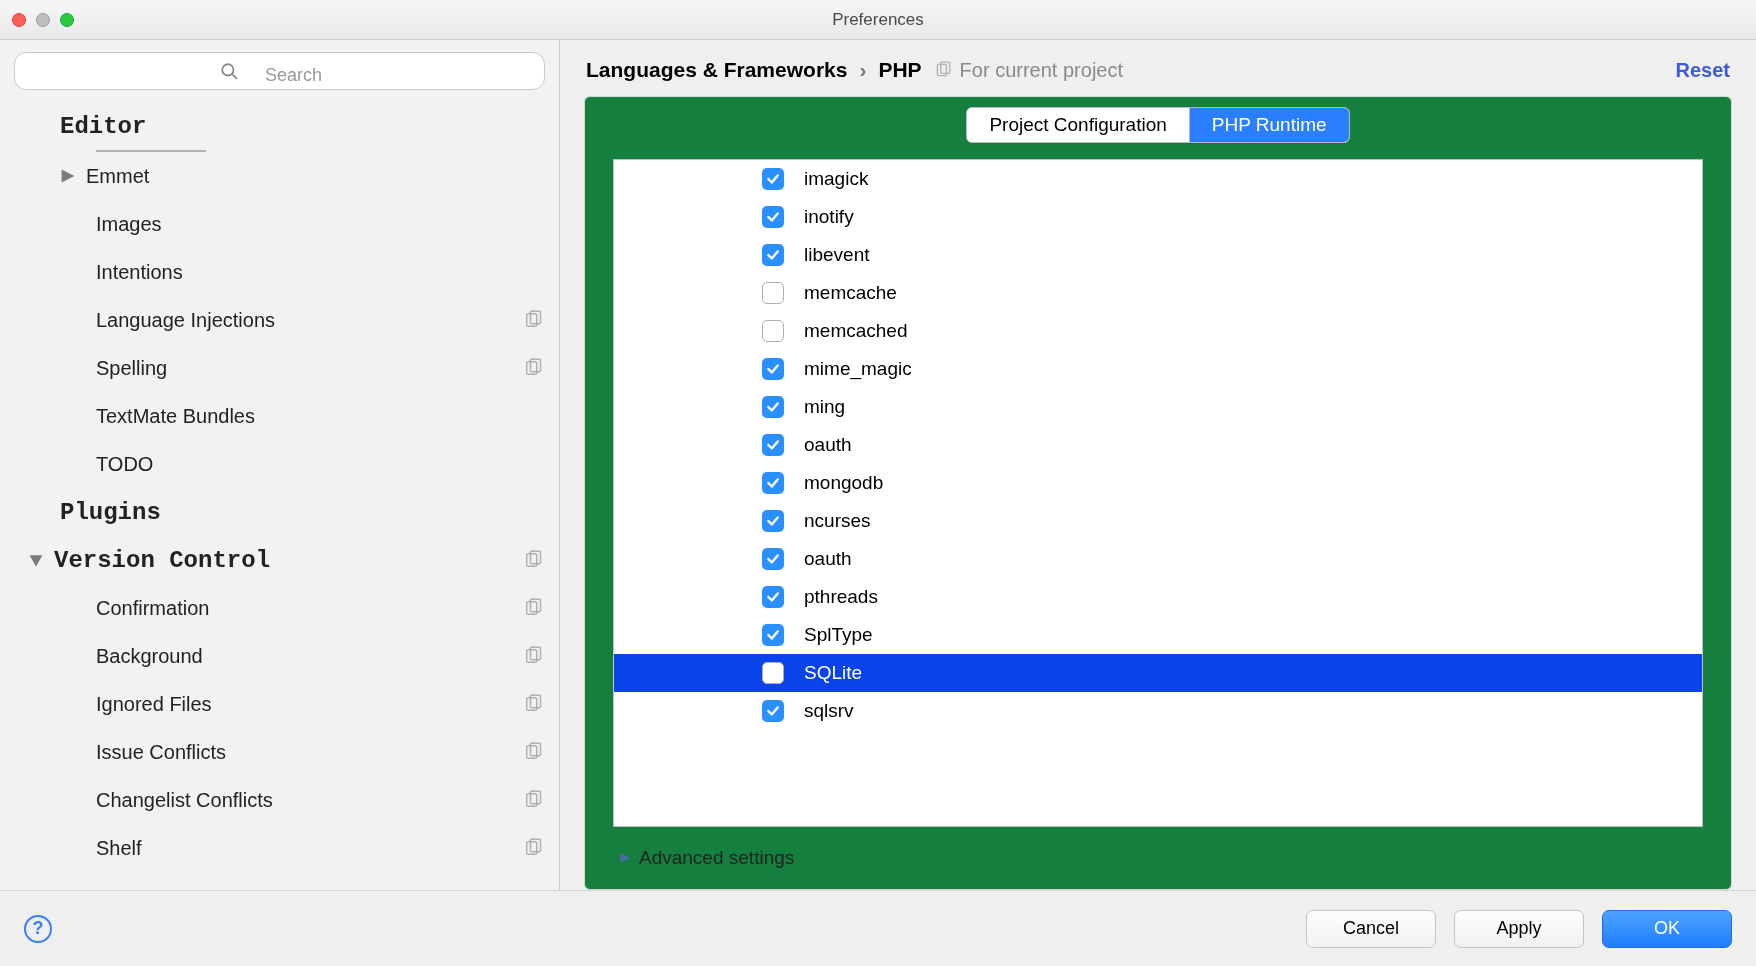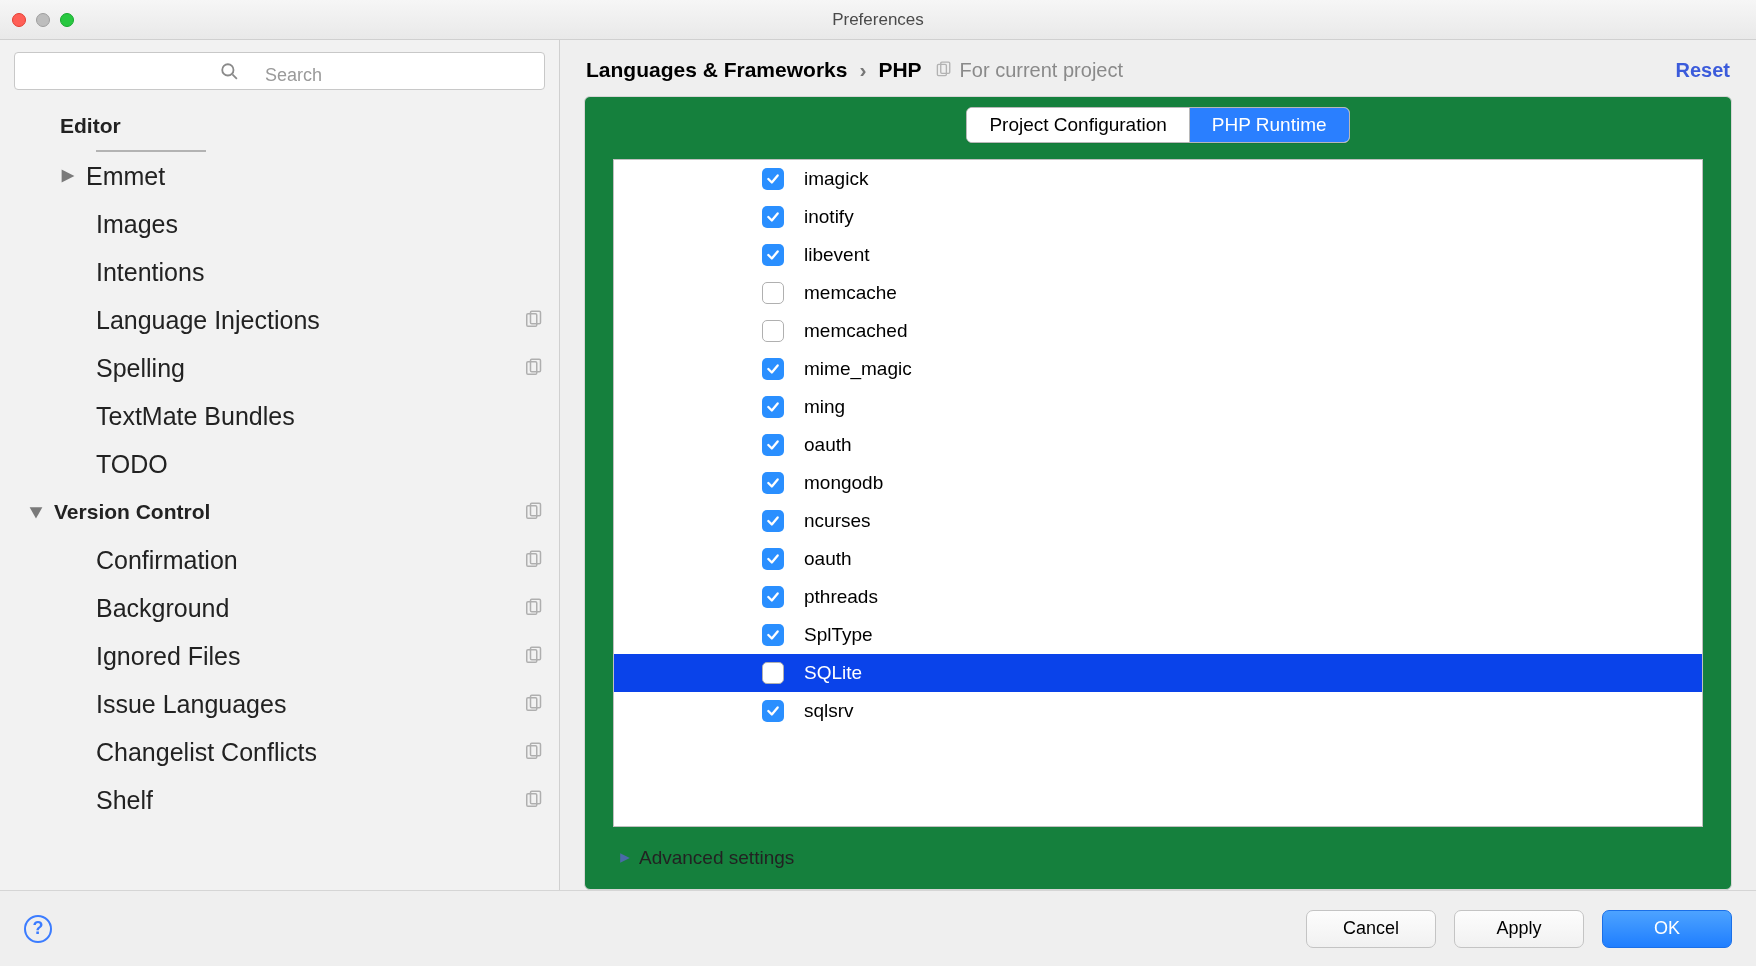--- a/index.html
+++ b/index.html
@@ -15,29 +15,29 @@
 .dot.green { background: #28c840; border: 1px solid #17a82e; }
 .titlebar-title { position: absolute; left: 0; right: 0; text-align: center; font-size: 17px; color: #4a4a4a; font-weight: 400; pointer-events: none; }
 
 
 .main { flex: 1; display: flex; min-height: 0; }
 
 
 .sidebar { width: 560px; border-right: 1px solid #d0d0d0; background: #f2f2f2; display: flex; flex-direction: column; }
 .search-wrap { padding: 12px 14px 8px; }
 .search { position: relative; }
-.search input { width: 100%; height: 38px; border: 1px solid #c8c8c8; border-radius: 4px; background: #fff; padding: 8px 12px 0 40px; font-size: 18px; color: #333; text-align: center; }
+.search input { width: 100%; height: 38px; border: 1px solid #c8c8c8; border-radius: 12px; background: #fff; padding: 8px 12px 0 40px; font-size: 18px; color: #333; text-align: center; }
 .search input::placeholder { color: #9a9a9a; }
 .search .search-icon { position: absolute; left: 50%; top: 50%; transform: translate(-60px,-50%); width: 18px; height: 18px; }
 
 .tree { flex: 1; overflow: hidden; padding: 4px 0 0 0; }
-.tree-item { display: flex; align-items: center; height: 48px; padding-left: 28px; padding-right: 16px; font-size: 25px; color: #222; position: relative; }
+.tree-item { display: flex; align-items: center; height: 48px; padding-left: 28px; padding-right: 16px; font-size: 20px; color: #222; position: relative; }
 .tree-item.child { padding-left: 96px; }
 .tree-item .chev { width: 16px; height: 16px; margin-right: 10px; display: flex; align-items: center; justify-content: center; flex-shrink: 0; }
-.tree-item.section { font-weight: 700; font-size: 21px; padding-left: 60px; }
+.tree-item.section { font-weight: 700; font-size: 24px; padding-left: 60px; font-family: Liberation Mono, monospace; }
 .tree-item.section.with-chev { padding-left: 28px; }
 .tree-item .right-icon { margin-left: auto; width: 20px; height: 20px; opacity: 0.55; }
 .partial-line { height: 2px; background: #888; width: 110px; margin-left: 96px; opacity: 0.6; }
 
 
 .content { flex: 1; display: flex; flex-direction: column; min-width: 0; background: #efefef; }
 .breadcrumb { display: flex; align-items: center; gap: 12px; padding: 18px 26px 14px; font-size: 21px; }
 .breadcrumb .bc-strong { font-weight: 700; }
 .breadcrumb .bc-sep { color: #777; font-weight: 700; }
 .breadcrumb .bc-scope { color: #8a8a8a; font-size: 20px; display: flex; align-items: center; gap: 8px; }
@@ -136,20 +136,23 @@
             </svg>
           </span>
       </div>
       <div class="tree-item child">
           <span>TextMate Bundles</span>
         </div>
       <div class="tree-item child">
           <span>TODO</span>
         </div>
 
+      <div class="tree-item section">
+          <span>Plugins</span>
+        </div>
 
       <div class="tree-item section with-chev">
         <span class="chev">
             <svg viewBox="0 0 10 10">
               <polygon points="1,2 9,2 5,9" fill="#7a7a7a"></polygon>
             </svg>
           </span>
         <span>Version Control</span>
         <span class="right-icon">
             <svg viewBox="0 0 16 16">
@@ -179,21 +182,21 @@
       <div class="tree-item child">
         <span>Ignored Files</span>
         <span class="right-icon">
             <svg viewBox="0 0 16 16">
               <rect x="3" y="3" width="8" height="10" rx="1" fill="none" stroke="#7a7a7a" stroke-width="1.2"></rect>
               <rect x="6" y="1" width="8" height="10" rx="1" fill="none" stroke="#7a7a7a" stroke-width="1.2"></rect>
             </svg>
           </span>
       </div>
       <div class="tree-item child">
-        <span>Issue Languages</span>
+        <span>Issue Conflicts</span>
         <span class="right-icon">
             <svg viewBox="0 0 16 16">
               <rect x="3" y="3" width="8" height="10" rx="1" fill="none" stroke="#7a7a7a" stroke-width="1.2"></rect>
               <rect x="6" y="1" width="8" height="10" rx="1" fill="none" stroke="#7a7a7a" stroke-width="1.2"></rect>
             </svg>
           </span>
       </div>
       <div class="tree-item child">
         <span>Changelist Conflicts</span>
         <span class="right-icon">

